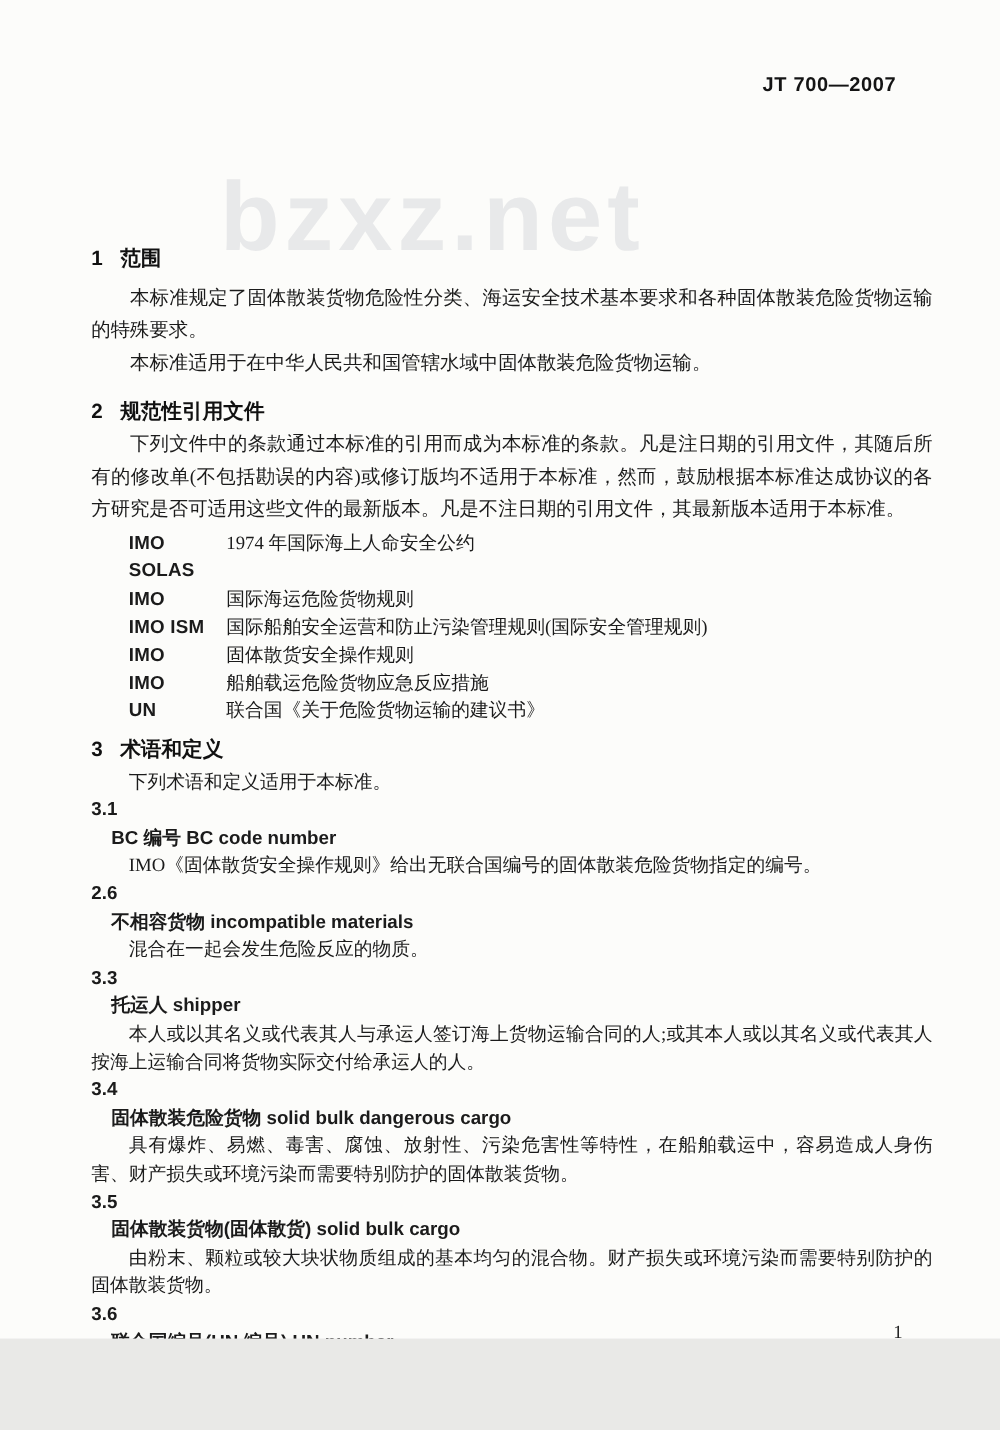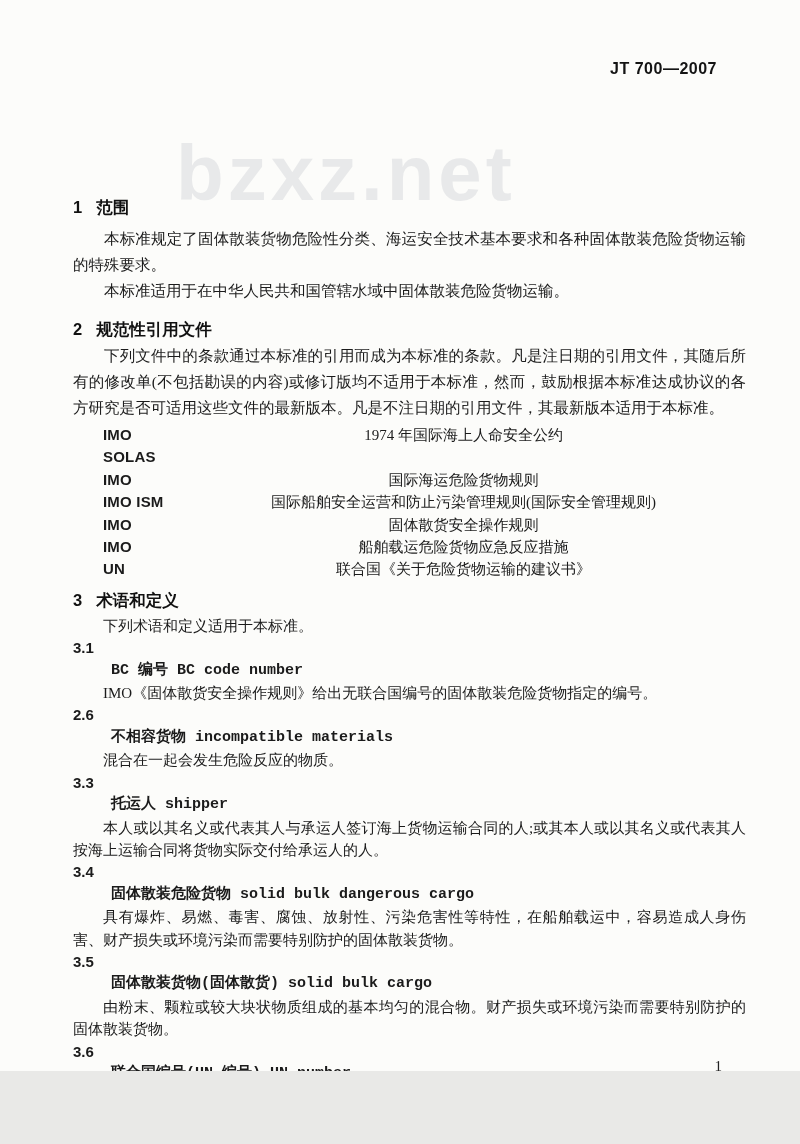--- a/index.html
+++ b/index.html
@@ -57,34 +57,34 @@
   .ref-row {
     display:flex;
     margin-left:30px;
     font-size:15px; line-height:22.4px;
   }
   .ref-org {
     width:78px; flex:none;
     font-family:"Liberation Sans","DejaVu Sans",sans-serif;
     font-weight:600; letter-spacing:0.2px;
   }
-  .ref-title { flex:1;text-align:center; }
+  .ref-title { flex:1; }
   .terms { margin-top:2px; }
   .term-intro {
     font-size:15px; line-height:22.4px;
     text-indent:2em;
   }
   .term-number {
     font-family:"Liberation Sans","DejaVu Sans",sans-serif;
     font-weight:600; font-size:15px; line-height:22.4px;
   }
   .term-name {
-    font-family:Liberation Mono, monospace;
+    font-family:Liberation Sans, sans-serif;
     font-weight:700; font-size:15px; line-height:22.4px;
-    margin-left:38px;
+    margin-left:16px;
   }
   p.term-def {
     font-size:15px; line-height:22.4px;
     text-indent:2em; text-align:justify;
   }
   .page-number {
     position:absolute; top:1058px; right:78px;
     font-size:15px; color:#222;
     font-family:"Liberation Serif","DejaVu Serif",serif;
   }

